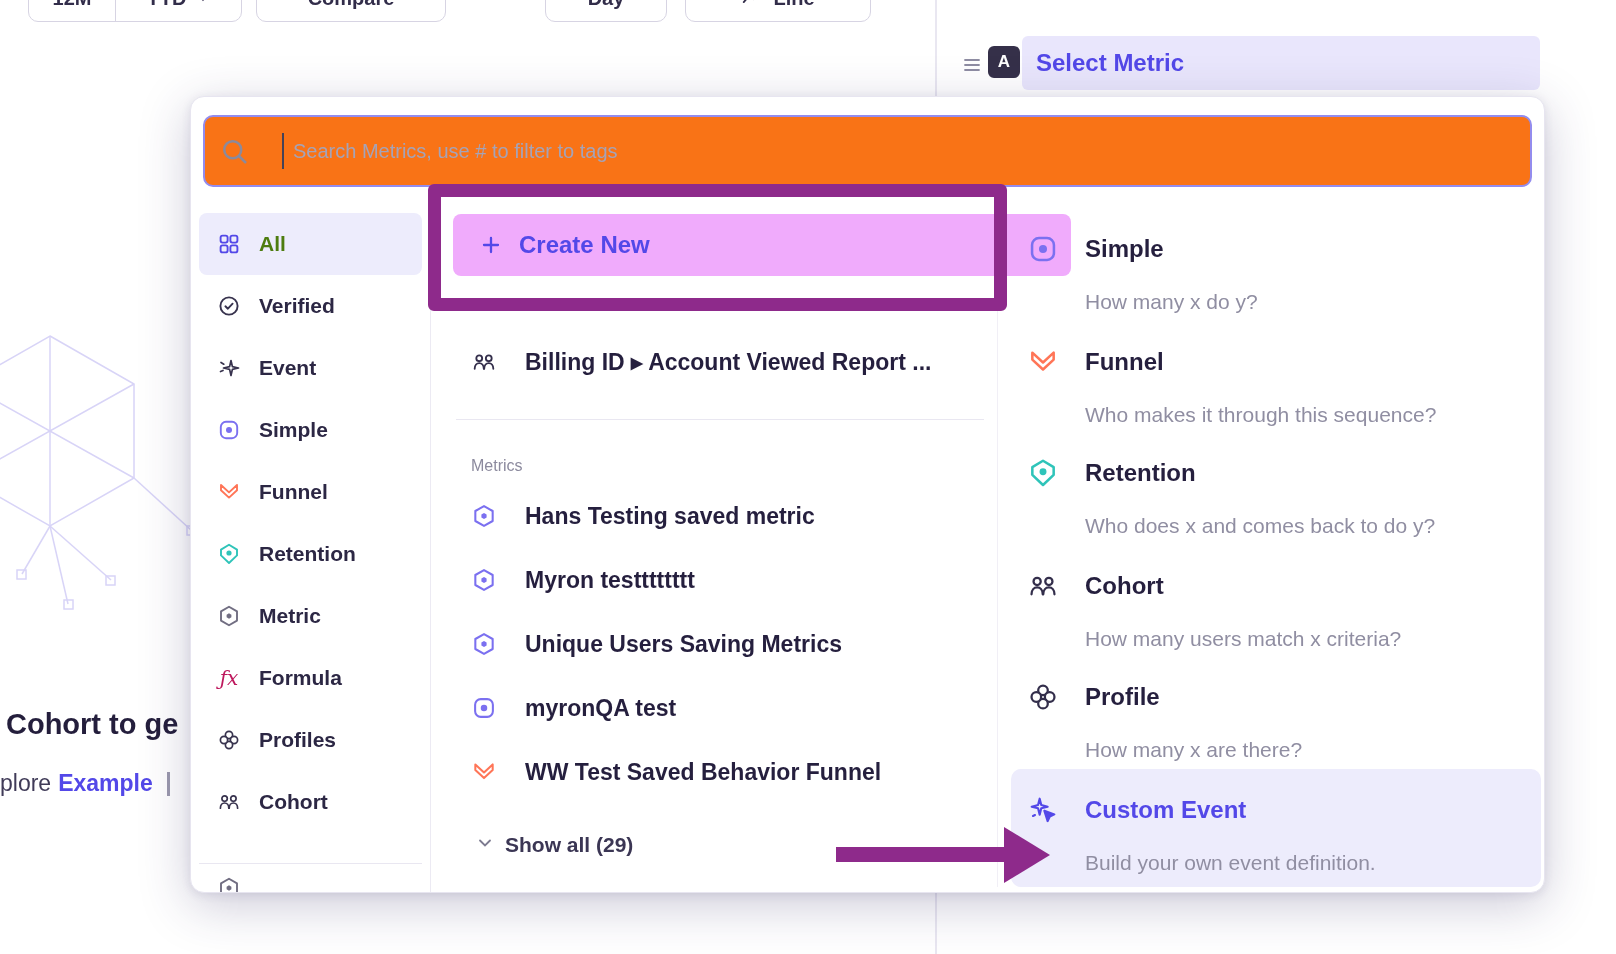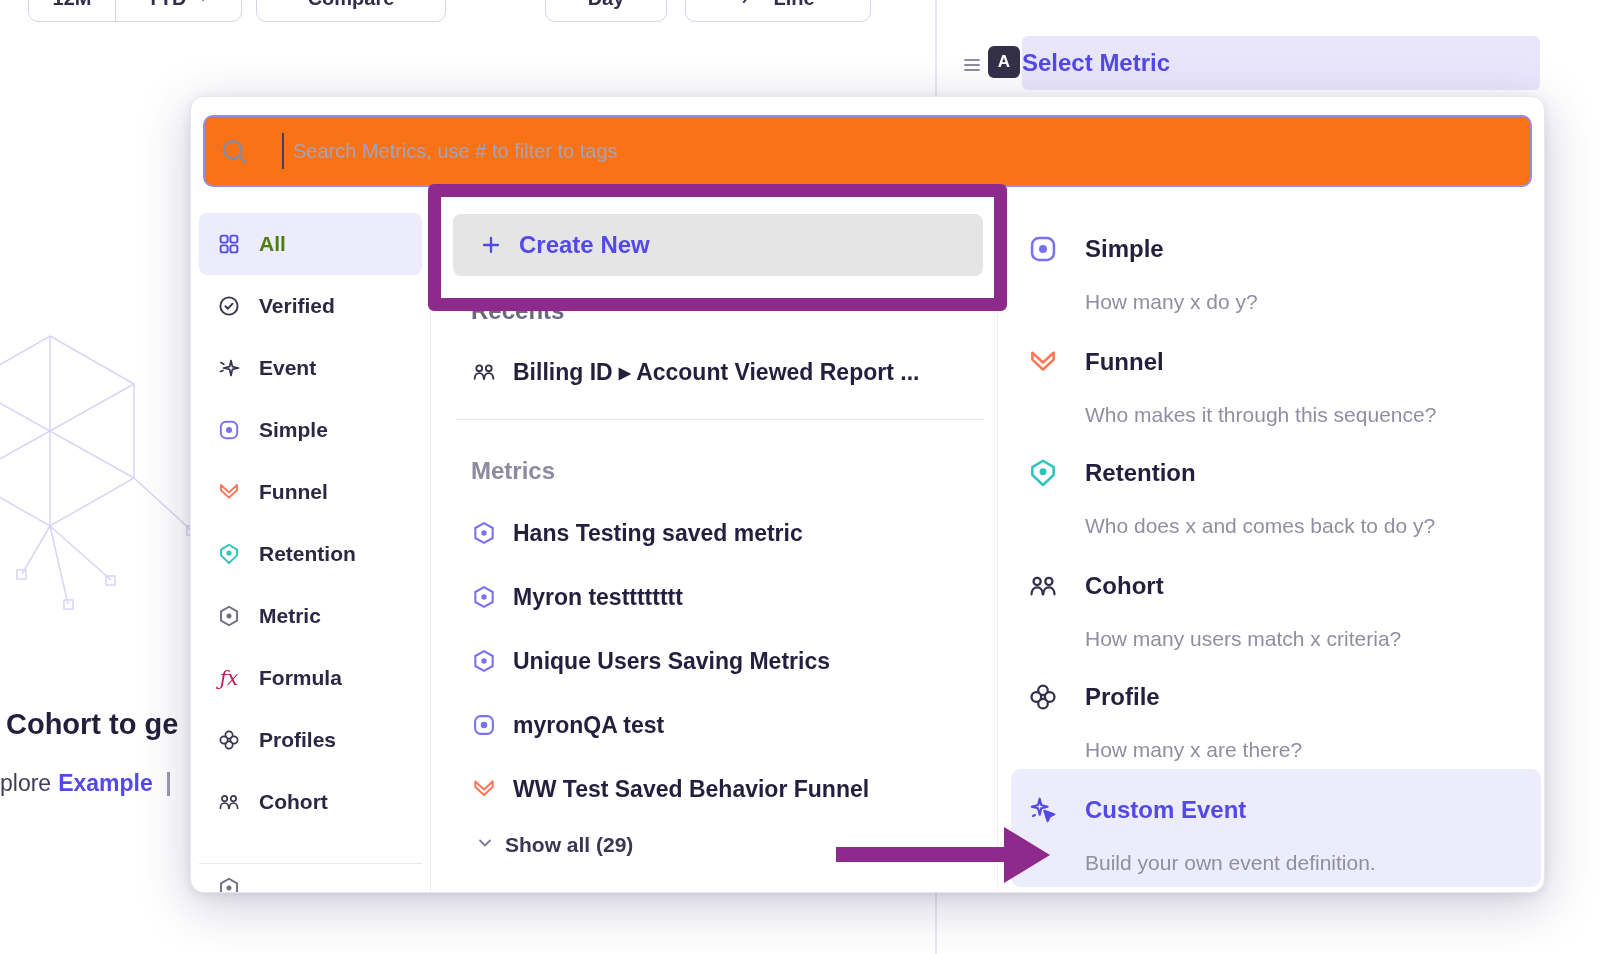--- a/index.html
+++ b/index.html
@@ -11,21 +11,21 @@
   .tb-btn{position:absolute;top:-26px;height:48px;background:#fff;border:1.5px solid #d7d4e3;border-radius:10px;
           display:flex;align-items:center;justify-content:center;font-size:20px;font-weight:700;color:#322d4a;gap:10px}
   .seg{position:absolute;left:28px;top:-26px;height:48px;display:flex;background:#fff;border:1.5px solid #d7d4e3;border-radius:10px;overflow:hidden}
   .seg .cell{display:flex;align-items:center;justify-content:center;font-size:20px;font-weight:700;color:#322d4a;gap:8px}
   .seg .cell+.cell{border-left:1.5px solid #d7d4e3}
 
   .drag-handle{position:absolute;left:960px;top:52px;width:24px;height:24px;color:#8f8da3}
   .series-badge{position:absolute;left:988px;top:46px;width:32px;height:32px;background:#353049;border-radius:6px;
                 color:#fff;font-size:17px;font-weight:700;display:flex;align-items:center;justify-content:center}
   .select-pill{position:absolute;left:1022px;top:36px;width:518px;height:54px;background:#e9e6fc;border-radius:6px;
-               display:flex;align-items:center;font-size:24px;font-weight:600;color:#5348e8;cursor:pointer}
+               display:flex;align-items:center;padding-left:14px;font-size:24px;font-weight:600;color:#5348e8;cursor:pointer}
 
   .wireframe{position:absolute;left:-75px;top:318px;width:290px;height:330px}
   .bg-headline{position:absolute;left:6px;top:708px;font-size:29px;font-weight:800;color:#241e3c;white-space:nowrap}
   .bg-explore{position:absolute;left:0;top:770px;font-size:23px;color:#403b58;white-space:nowrap;display:flex;align-items:center}
   .bg-explore .lnk{color:#5348e8;font-weight:700;margin-left:7px;cursor:pointer}
   .bg-explore .bar{display:inline-block;width:3px;height:24px;background:#9b99ae;margin-left:14px}
 
   
   .modal{position:absolute;left:190px;top:96px;width:1355px;height:797px;background:#fff;border:1px solid #e7e5f0;
          border-radius:14px;box-shadow:0 12px 50px rgba(52,42,100,.25),0 2px 10px rgba(52,42,100,.10);overflow:hidden;z-index:10}
@@ -42,30 +42,30 @@
   .side-row.selected{background:#edecfc}
   .side-row .lbl{font-size:21px;font-weight:600;color:#2c2744}
   .side-row.selected .lbl{color:#4d7c0f}
   .icn{width:24px;height:24px;flex:0 0 auto}
   .icn-26{width:26px;height:26px;flex:0 0 auto}
   .icn-32{width:32px;height:32px;flex:0 0 auto}
   .fx-glyph{width:24px;text-align:center;font-family:"DejaVu Serif",serif;font-style:italic;font-size:20px;color:#be185d;flex:0 0 auto}
   .side-div{height:1px;background:#e9e7f1;margin:30px 8px 12px 8px}
   .side-partial{display:flex;align-items:center;padding-left:26px;color:#716e82}
 
-  .create-new{position:absolute;left:262px;top:117px;width:530px;height:62px;background:#e5e5e5;border-radius:8px;
+  .create-new{position:absolute;left:262px;top:117px;width:618px;height:62px;background:#f0abfc;border-radius:8px;
               display:flex;align-items:center;padding-left:26px;gap:16px;cursor:pointer}
   .create-new .plus{width:24px;height:24px;color:#5348e8}
   .create-new .lbl{font-size:24px;font-weight:700;color:#5348e8}
 
-  .sect-hdr{position:absolute;left:280px;font-size:24px;font-weight:700;color:#8c8a9e}
+  .sect-hdr{position:absolute;left:280px;font-size:16px;font-weight:400;color:#8c8a9e}
   .sect-hdr.recents{top:200px;color:#6b6980}
   .sect-hdr.metrics{top:360px}
 
-  .m-row{position:absolute;left:280px;height:60px;display:flex;align-items:center;gap:16px;cursor:pointer}
+  .m-row{position:absolute;left:280px;height:60px;display:flex;gap:28px;cursor:pointer}
   .m-row .lbl{font-size:23px;font-weight:700;color:#251f3e;white-space:nowrap}
   .mid-div{position:absolute;left:265px;top:322px;width:528px;height:1px;background:#e9e7f1}
   .col-div{position:absolute;left:806px;top:116px;width:1px;height:674px;background:#f1eff6}
 
   .show-all{position:absolute;left:284px;top:736px;height:40px;display:flex;align-items:flex-start;gap:10px;cursor:pointer}
   .show-all .chev{width:20px;height:20px;color:#7d7b90}
   .show-all .lbl{font-size:21px;font-weight:700;color:#3b3654}
 
   .type-hl{position:absolute;left:820px;top:672px;width:530px;height:118px;background:#edecfc;border-radius:10px}
   .type-entry{position:absolute;left:836px;width:505px;display:flex;align-items:flex-start;gap:26px;cursor:pointer}

